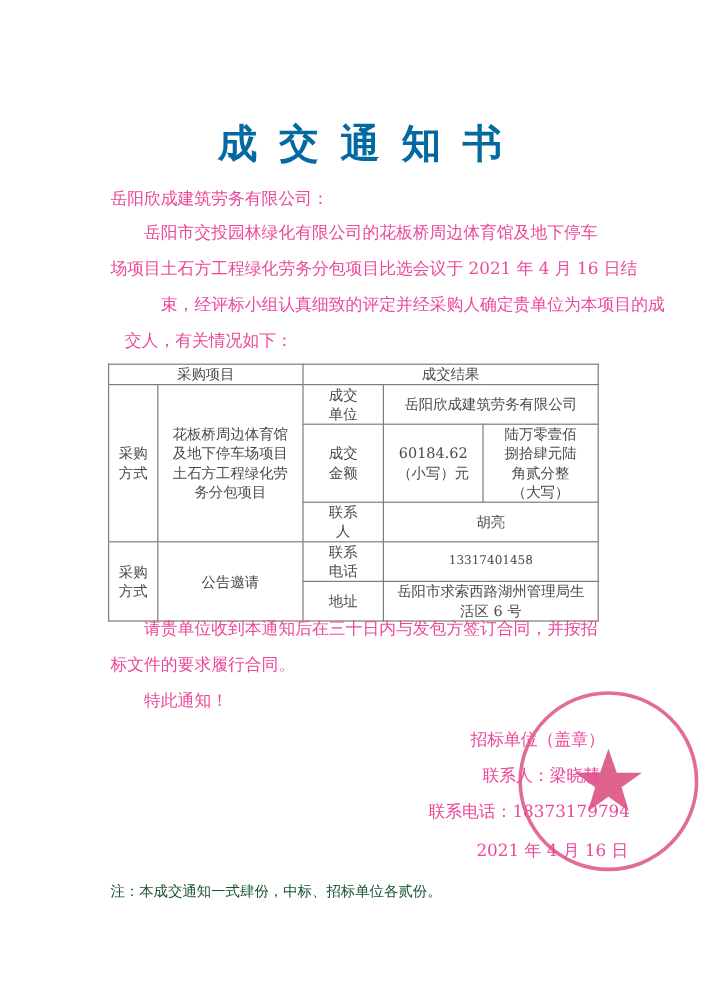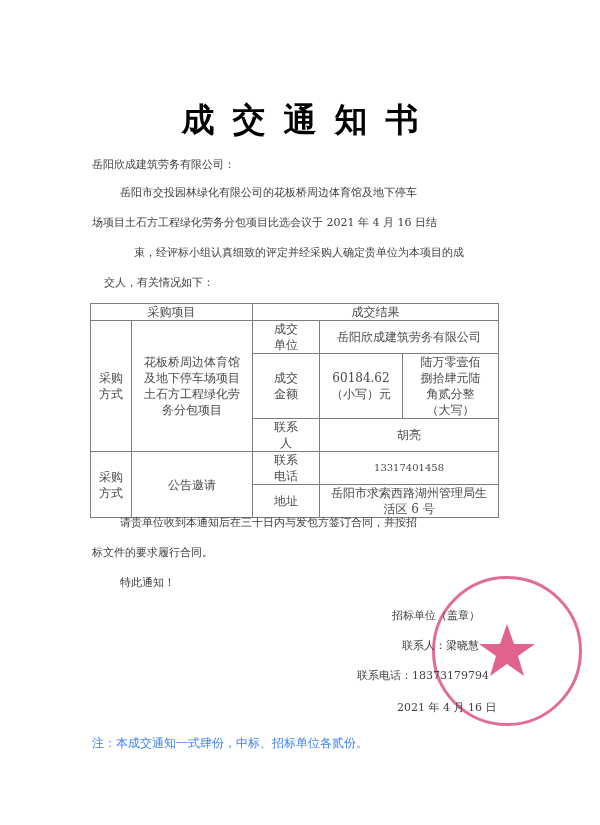--- a/index.html
+++ b/index.html
@@ -6,41 +6,41 @@
     body {
       width: 600px; height: 825px; position: relative; overflow: hidden;
       background: #ffffff;
       font-family: "DejaVu Serif", "Liberation Serif", serif;
       color: #333333;
     }
     .abs { position: absolute; white-space: nowrap; }
     .title {
       left: 0; width: 600px; top: 98px; text-align: center;
       font-family: "DejaVu Sans", "Liberation Sans", sans-serif;
-      font-weight: bold; font-size: 33px; letter-spacing: 18px; color: #000000;
+      font-weight: bold; font-size: 33px; letter-spacing: 18px; color: #0369a1;
       text-indent: 18px;
     }
-    .text { font-size: 11px; color: #404040; }
+    .text { font-size: 14px; color: #ec4899; }
     table.result {
       position: absolute; left: 90px; top: 303px; width: 408px;
       border-collapse: collapse; table-layout: fixed;
       font-size: 12px; color: #4a4a4a;
     }
     table.result td {
       border: 1px solid #7d7d7d; text-align: center; vertical-align: middle;
       padding: 0 17px; line-height: 16px;
     }
     .phone { font-size: 10px; }
     .stamp {
       position: absolute; left: 432px; top: 576px; width: 150px; height: 150px;
       border-radius: 50%; border: 3px solid rgba(216, 60, 110, 0.75);
       box-sizing: border-box;
     }
     .stamp svg { position: absolute; left: 0; top: 0; }
-    .note { left: 92px; top: 735px; font-size: 12px; color: #3b82f6; }
+    .note { left: 92px; top: 735px; font-size: 12px; color: #14532d; }
   </style>
 </head>
 <body>
 
 <div class="abs title">成交通知书</div>
 
 <div class="abs text" style="left:92px; top:157px;">岳阳欣成建筑劳务有限公司：</div>
 
 <div class="abs text" style="left:120px; top:185px;">岳阳市交投园林绿化有限公司的花板桥周边体育馆及地下停车</div>
 <div class="abs text" style="left:92px; top:215px;">场项目土石方工程绿化劳务分包项目比选会议于 2021 年 4 月 16 日结</div>

